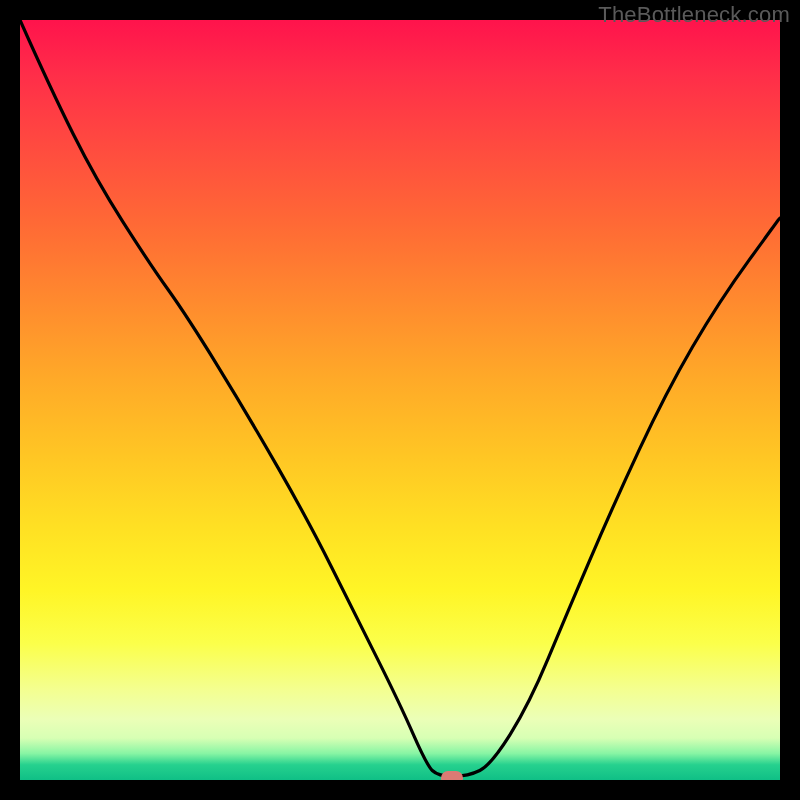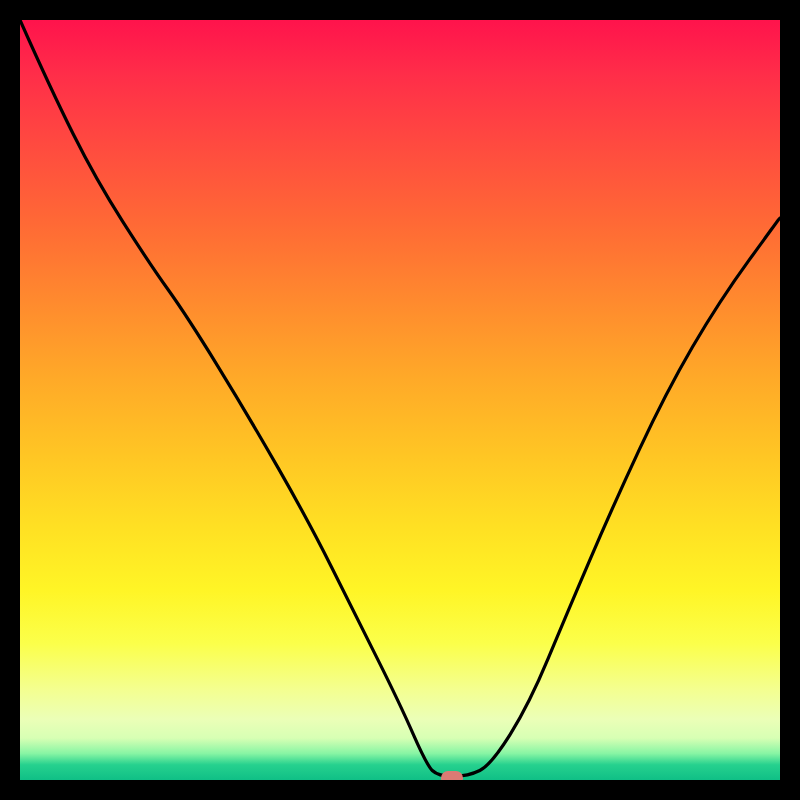--- a/index.html
+++ b/index.html
@@ -82,13 +82,14 @@
   <div class="plot">
     <div class="gradient"></div>
 
     <svg class="curve" viewBox="0 0 760 760" preserveAspectRatio="none">
       <path id="curve-path" fill="none" stroke="#000" stroke-width="3.2" stroke-linejoin="round" stroke-linecap="round" d="M 0 0 Q 30.400000000000002 68.39999999999998 53.2 113.99999999999997 Q 76 159.59999999999997 102.60000000000001 201.39999999999998 Q 129.20000000000002 243.19999999999996 148.2 269.8 Q 167.2 296.40000000000003 197.6 345.8 Q 228 395.2 258.4 448.4 Q 288.8 501.59999999999997 311.6 547.2 Q 334.4 592.8000000000001 357.2 638.4000000000001 Q 380 684 393.3 714.4 Q 406.6 744.8 412.30000000000007 750.5 Q 418.00000000000006 756.2 433.20000000000005 756.2 Q 448.4 756.2 459.79999999999995 750.5 Q 471.2 744.8 490.20000000000005 714.4 Q 509.20000000000005 684 528.2 638.4000000000001 Q 547.1999999999999 592.8000000000001 570 539.6 Q 592.8000000000001 486.40000000000003 619.4000000000001 429.4 Q 646 372.4 672.6 326.79999999999995 Q 699.2 281.2 729.6 239.39999999999998 T 760 197.6"></path>
     </svg>
 
     <div id="marker" class="marker" style="left: 431.68px; top: 757.72px;"></div>
   </div>
 
+  <div class="watermark">TheBottleneck.com</div>
 </div>
 
 </body></html>

